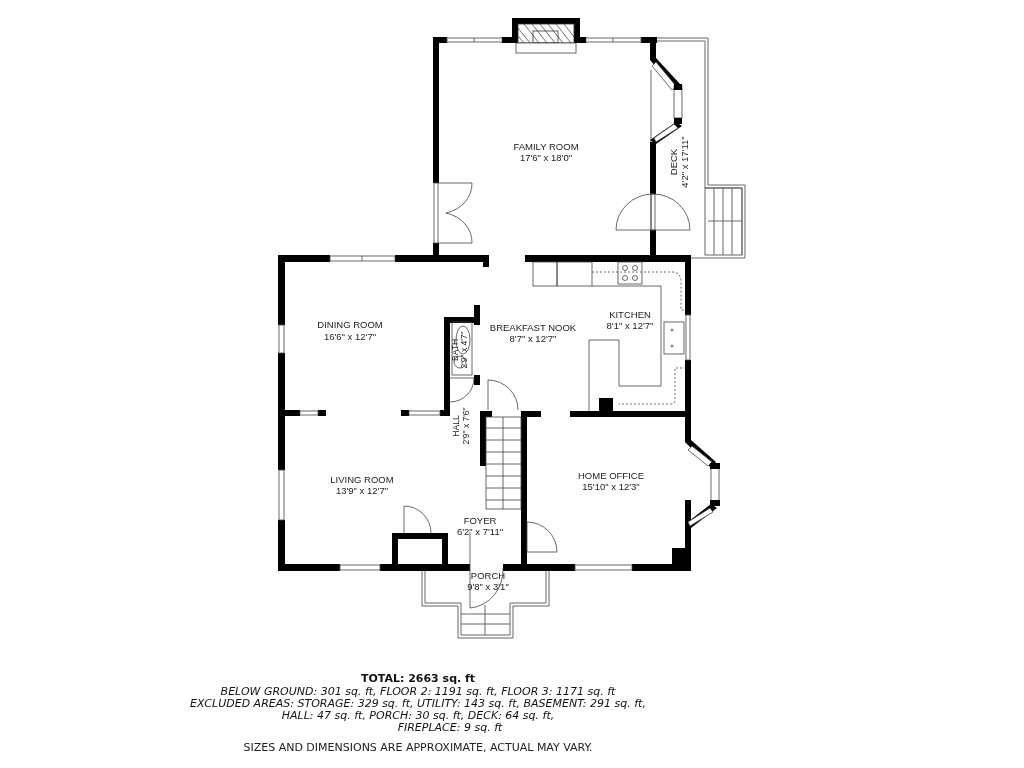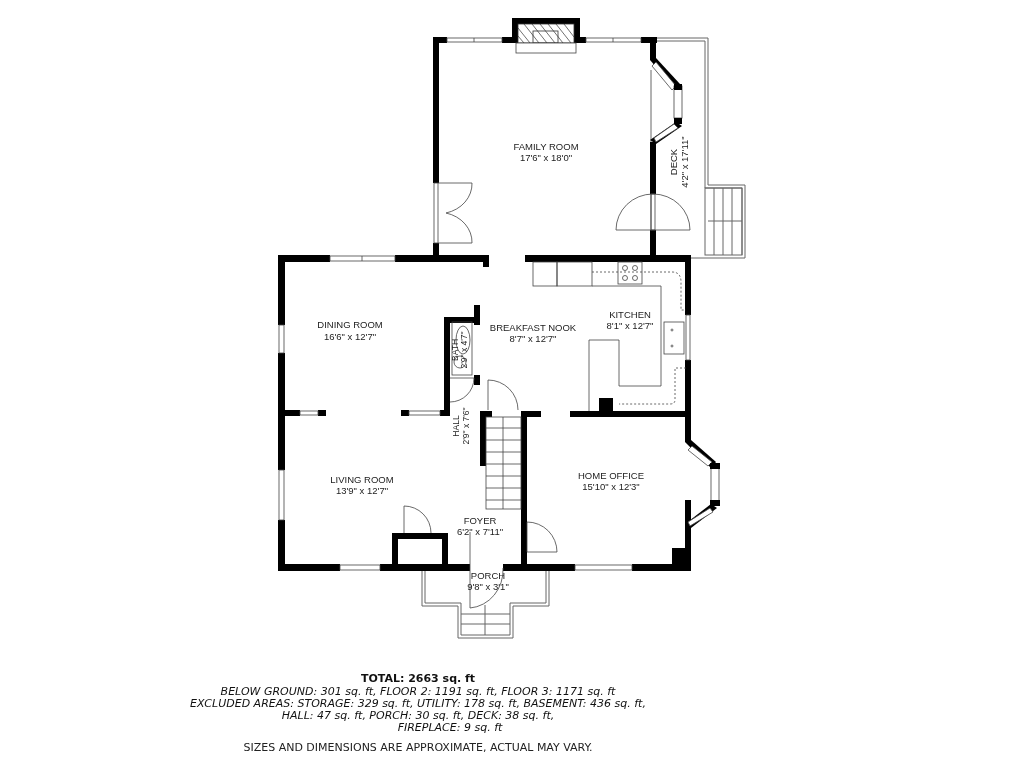--- a/index.html
+++ b/index.html
@@ -245,16 +245,16 @@
 
   <text class="room-label" x="480" y="524">FOYER</text>
   <text class="room-label" x="480" y="535">6'2" x 7'11"</text>
 
   <text class="room-label" x="488" y="579">PORCH</text>
   <text class="room-label" x="488" y="590">9'8" x 3'1"</text>
 </svg>
 
 <div class="footer total">TOTAL: 2663 sq. ft</div>
 <div class="footer line l1">BELOW GROUND: 301 sq. ft, FLOOR 2: 1191 sq. ft, FLOOR 3: 1171 sq. ft</div>
-<div class="footer line l2">EXCLUDED AREAS: STORAGE: 329 sq. ft, UTILITY: 178 sq. ft, BASEMENT: 436 sq. ft,</div>
-<div class="footer line l3">HALL: 47 sq. ft, PORCH: 30 sq. ft, DECK: 38 sq. ft,</div>
+<div class="footer line l2">EXCLUDED AREAS: STORAGE: 329 sq. ft, UTILITY: 143 sq. ft, BASEMENT: 291 sq. ft,</div>
+<div class="footer line l3">HALL: 47 sq. ft, PORCH: 30 sq. ft, DECK: 64 sq. ft,</div>
 <div class="footer line l4">FIREPLACE: 9 sq. ft</div>
 <div class="footer disclaimer">SIZES AND DIMENSIONS ARE APPROXIMATE, ACTUAL MAY VARY.</div>
 
 </body></html>

